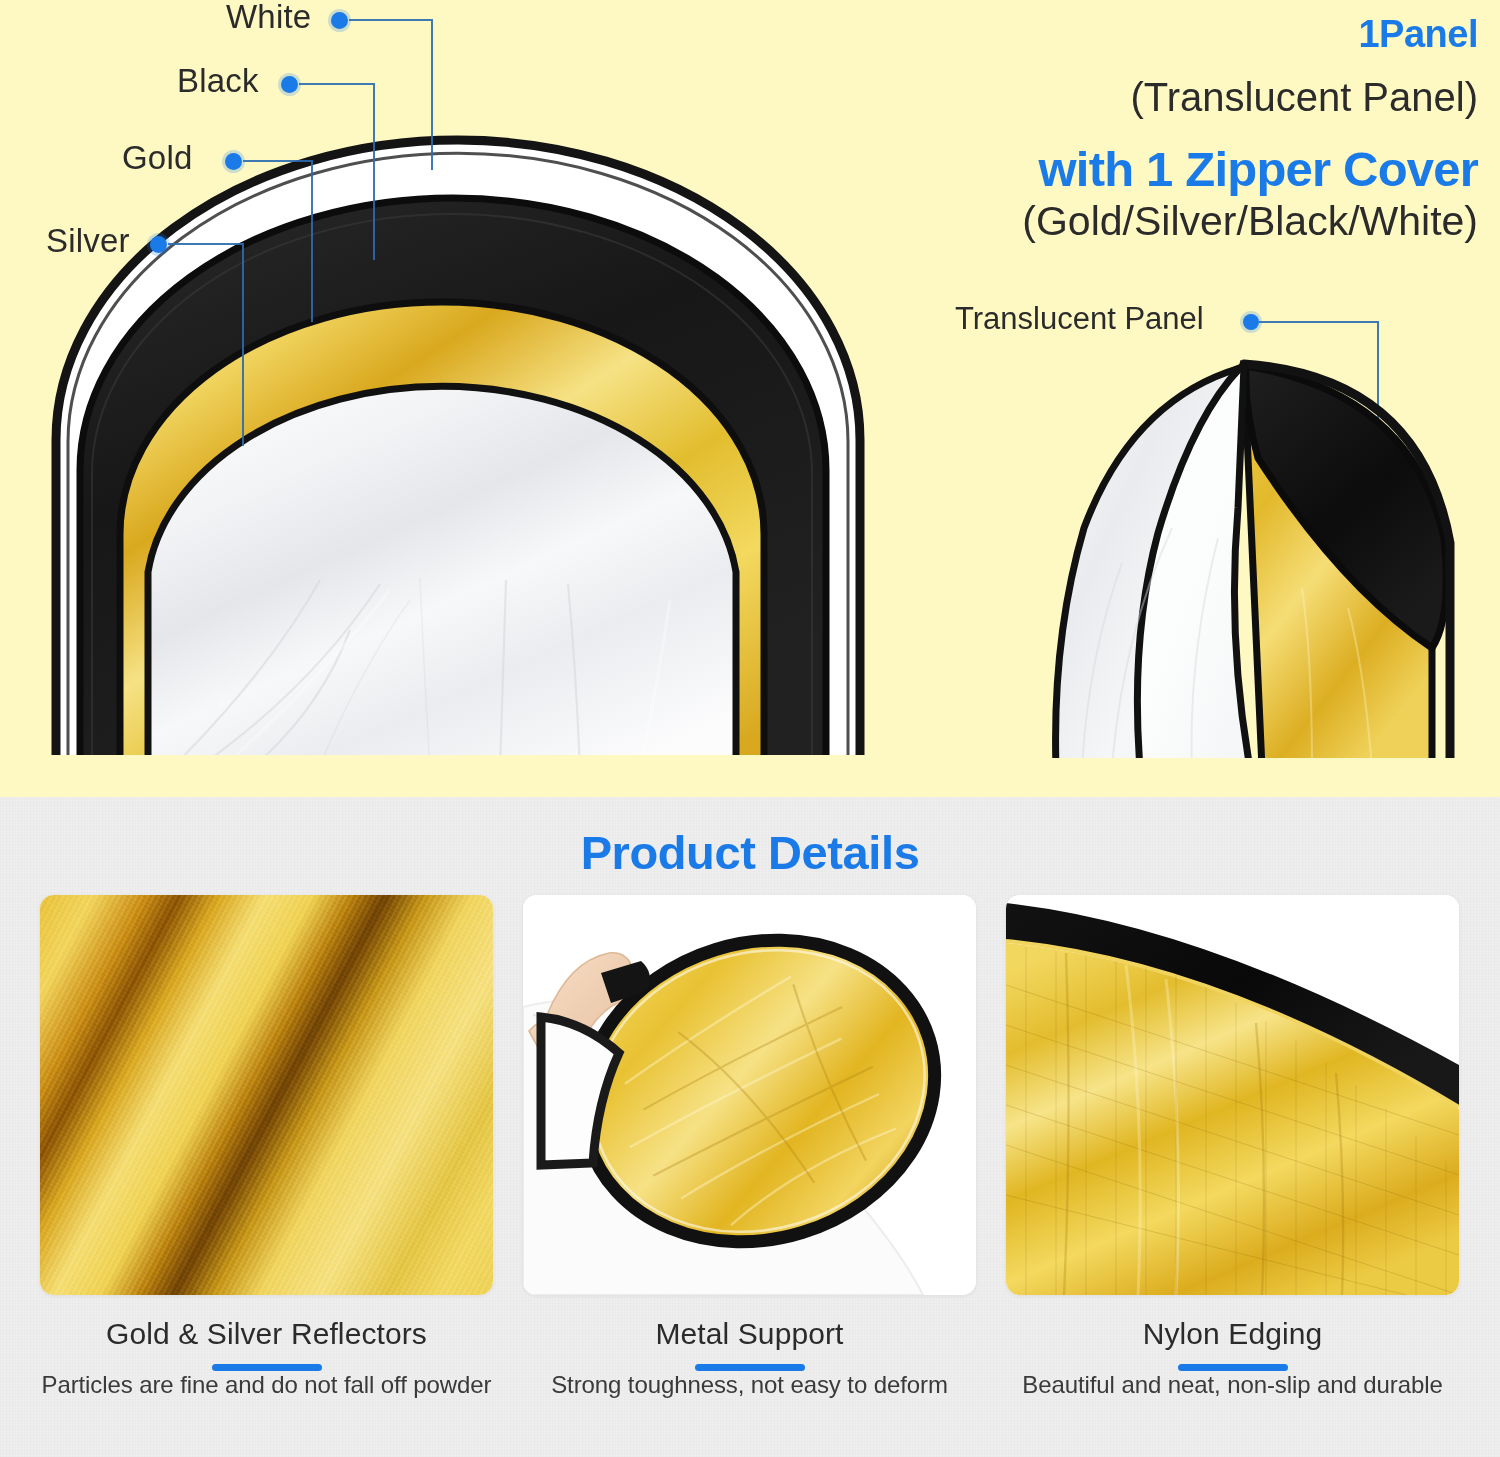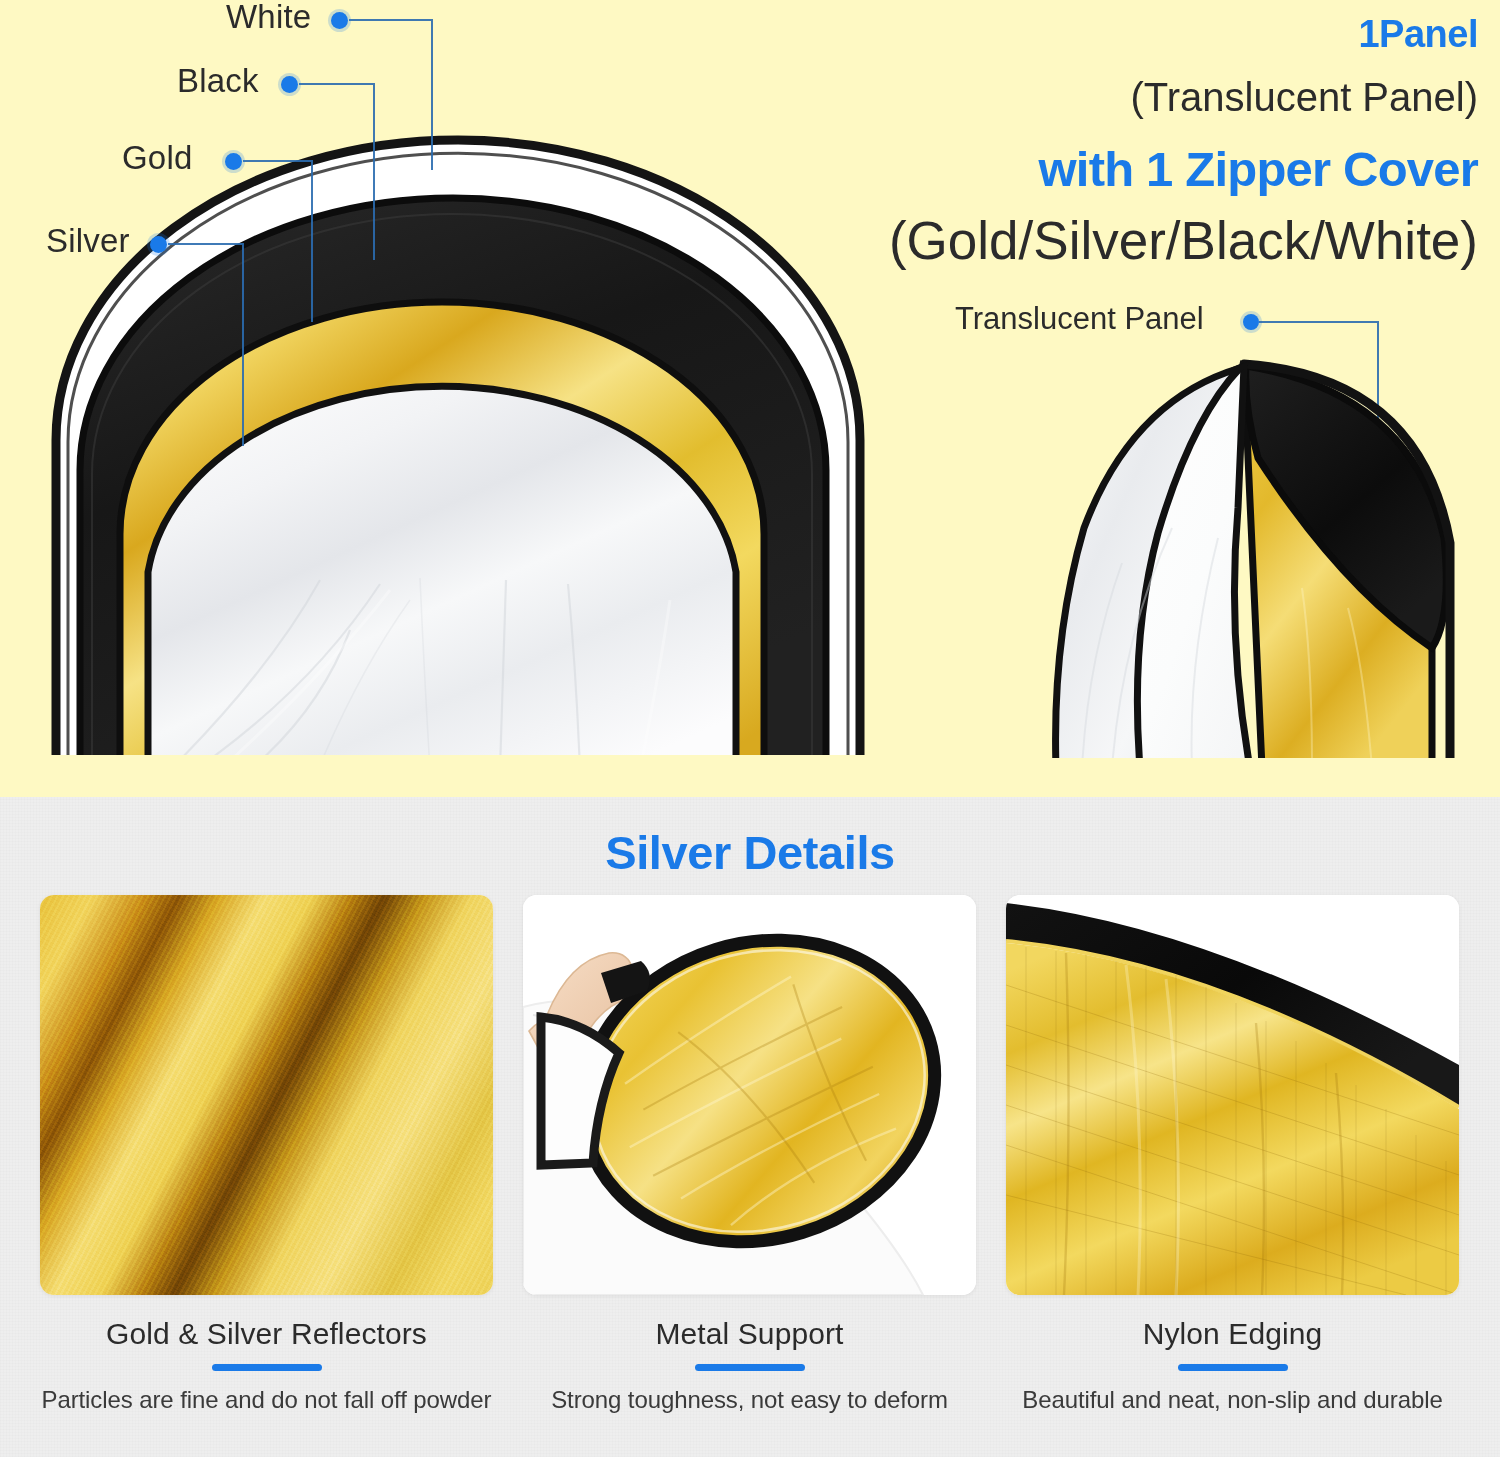--- a/index.html
+++ b/index.html
@@ -67,21 +67,21 @@
     letter-spacing:-0.5px;
   }
   .hl-dark {
     color:#2b2b2b;
     font-weight:400;
     line-height:1.16;
   }
   #hl-line1 { font-size:38px;text-align:right; }
   #hl-line2 { font-size:40px; margin-top:19px; }
   #hl-line3 { font-size:49px; margin-top:22px; letter-spacing:-0.8px; }
-  #hl-line4 { font-size:53px; margin-top:14px; }
+  #hl-line4 { font-size:41px; margin-top:2px; }
 
   
   #tp-label {
     position:absolute; left:955px; top:301px;
     color:#2b2b2b; font-size:31px; white-space:nowrap;
   }
   #tp-dot {
     position:absolute; left:1243px; top:314px;
     width:16px; height:16px; border-radius:50%;
     background:#1a7ae8;
@@ -142,21 +142,20 @@
     font-weight:400;
     letter-spacing:0.1px;
   }
   .card-rule {
     width:110px; height:7px;
     background:#1a7ae8;
     border-radius:4px;
     margin:13px auto 0;
   }
   .card-desc {
-    margin-top:15px;
     font-size:24px;
     color:#3a3a3a;
     font-weight:400;
     letter-spacing:-0.1px;
   }
 
   
   .goldtex-1 {
     background:
       linear-gradient(118deg,
@@ -360,21 +359,21 @@
           <path d="M 360 430 Q 352 330 336 270"></path>
         </g>
       </g>
     </svg>
   </div>
 
 </div>
 
 <div id="details-panel">
 
-  <div id="details-title">Silver Details</div>
+  <div id="details-title">Product Details</div>
 
   <div id="cards">
 
     <div class="card">
       <div class="card-photo">
         <div class="tex goldtex-1"></div>
       </div>
       <div class="card-caption">
         <div class="card-title">Gold &amp; Silver Reflectors</div>
         <div class="card-rule"></div>

